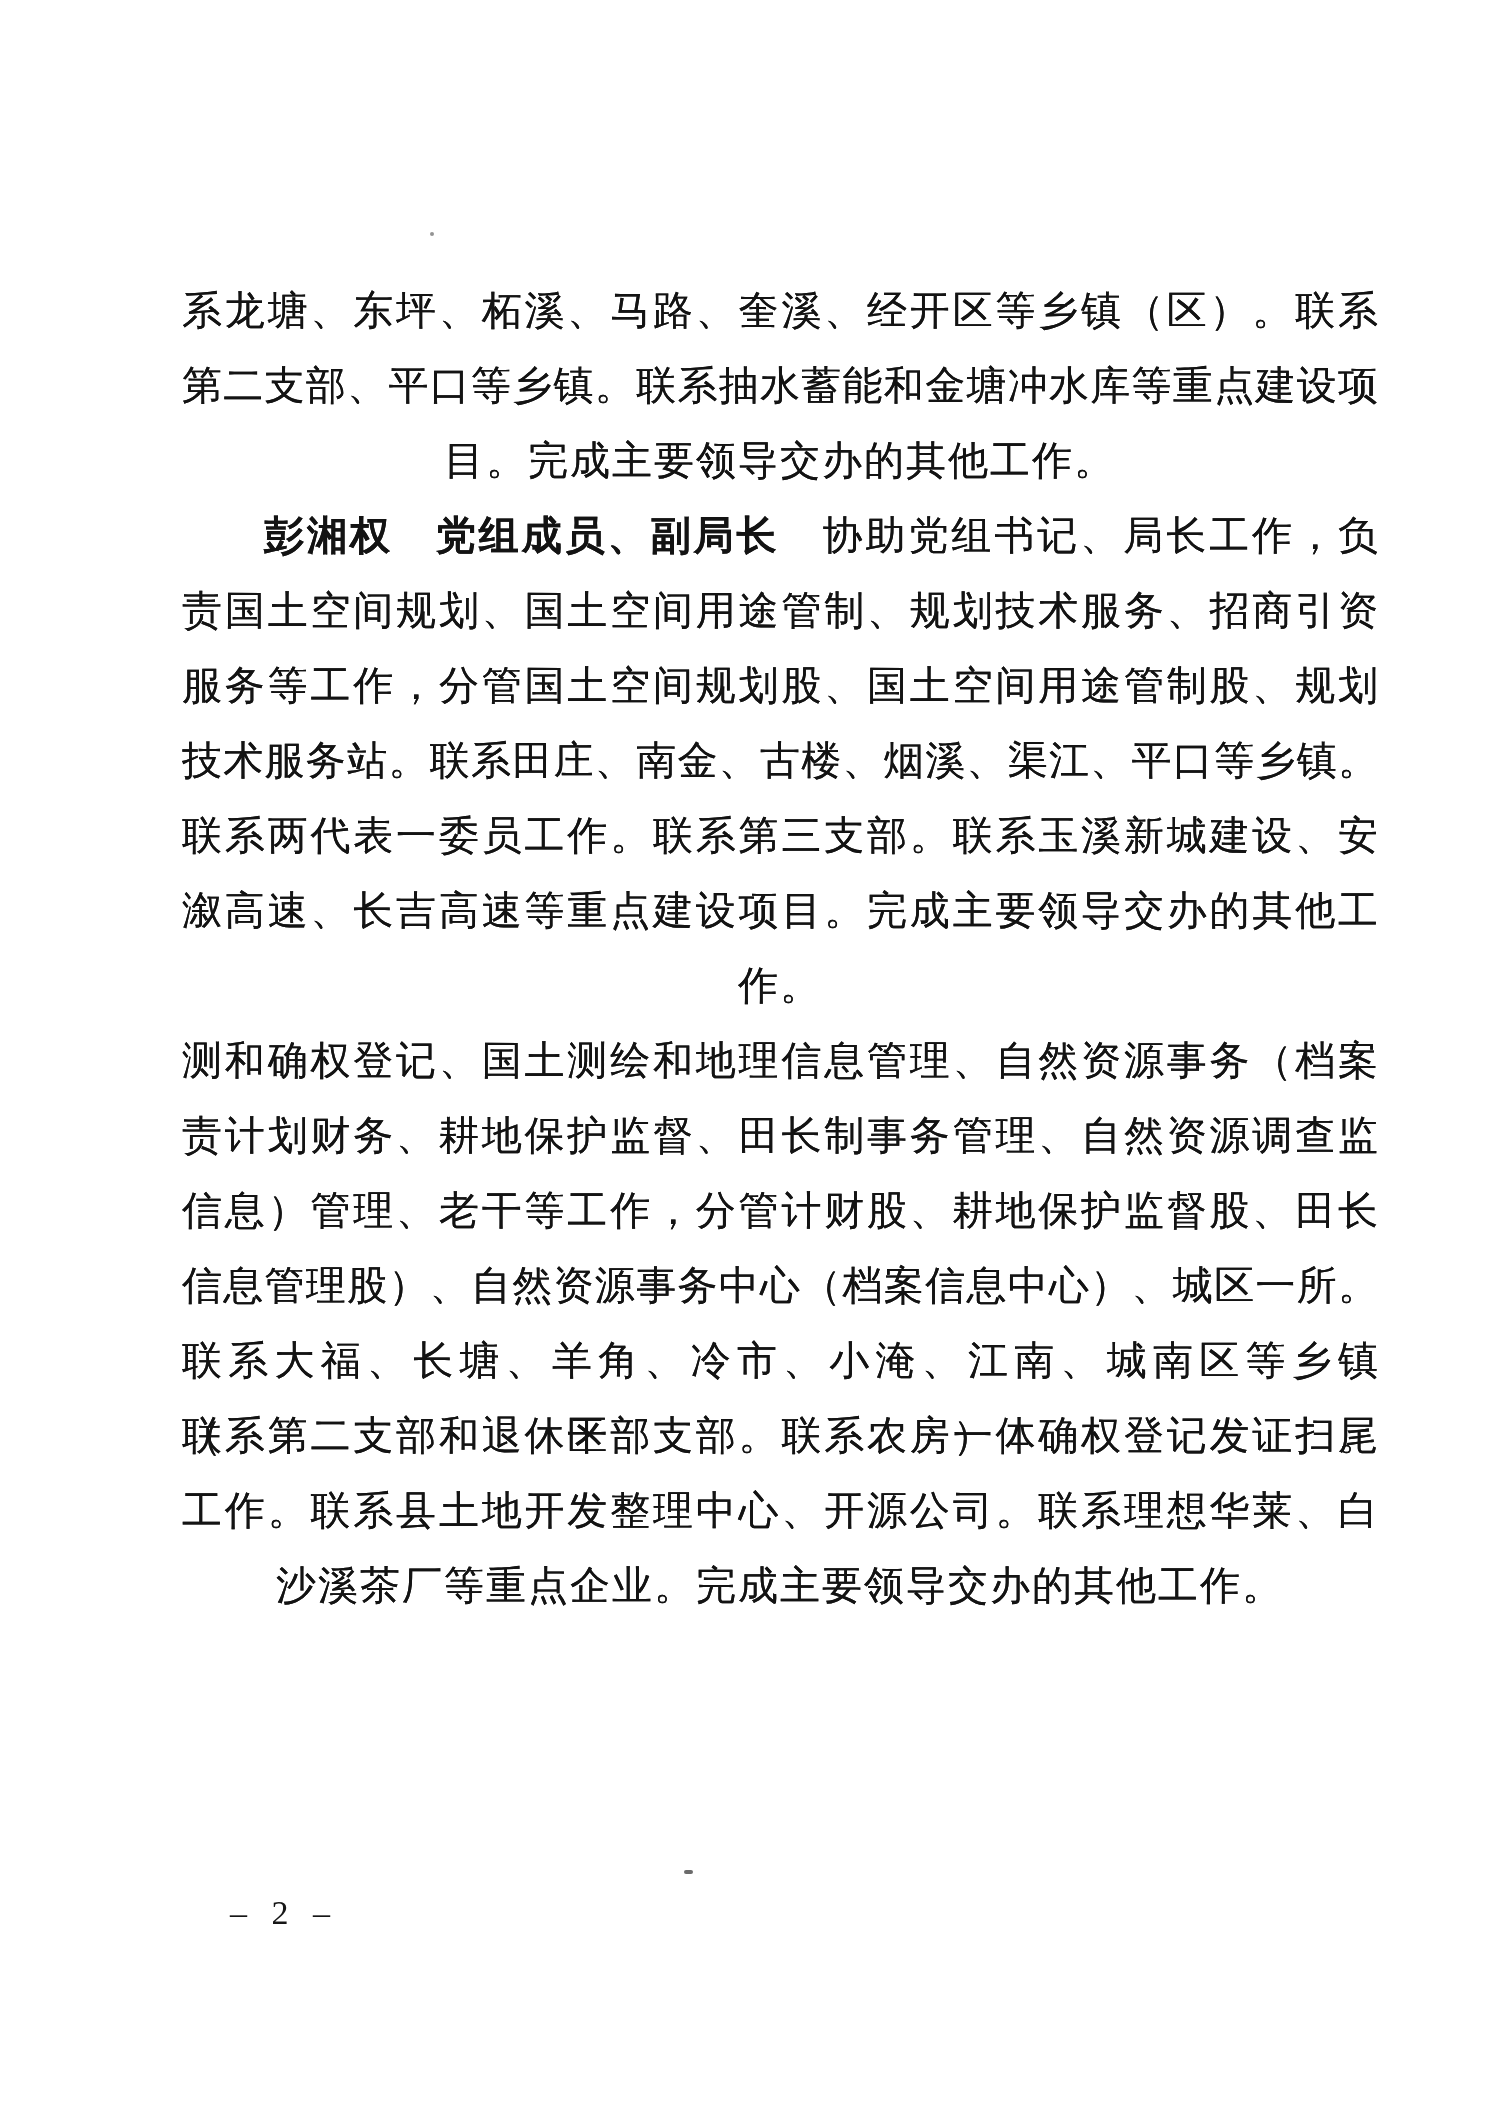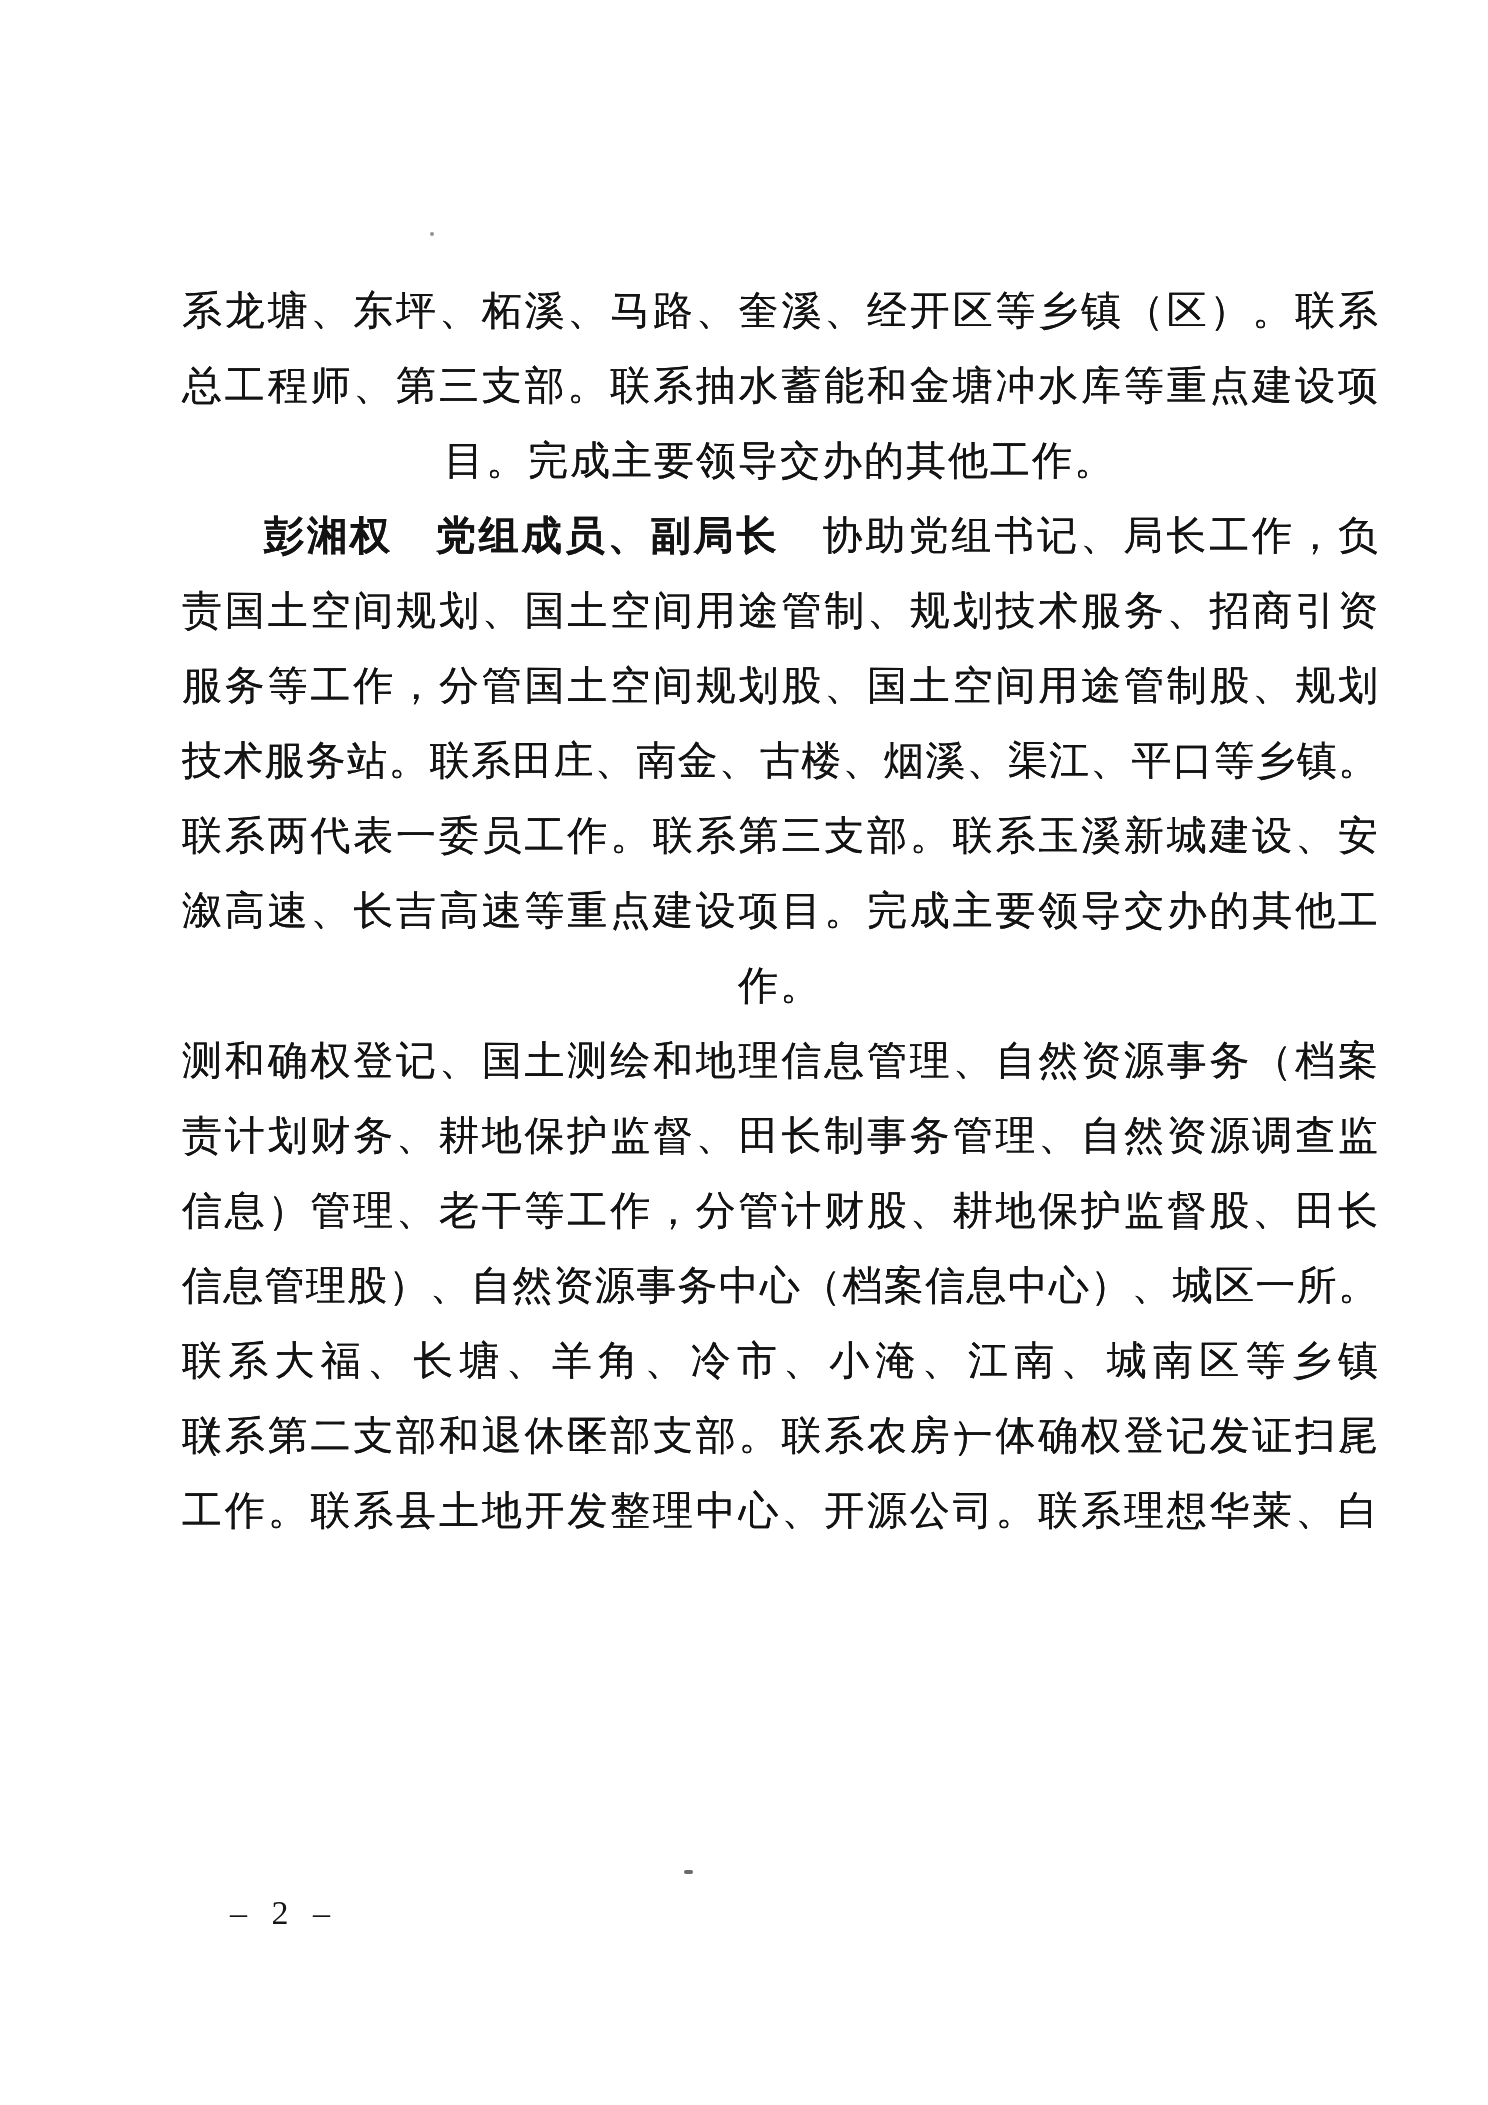--- a/index.html
+++ b/index.html
@@ -65,36 +65,37 @@
   .artifact.edge-mark { left: 1484px; top: 31px; width: 3px; height: 12px; opacity: .8; background: repeating-linear-gradient(#222 0 2px, #fff 2px 4px); }
 </style>
 </head>
 <body>
 
 <div class="page">
 
   <div class="doc-body">
 
   <div class="line just"><span class="seg-normal">系龙塘、东坪、柘溪、马路、奎溪、经开区等乡镇（区）。联系</span></div>
-      <div class="line just"><span class="seg-normal">总工程师、第三支部。联系抽水蓄能和金塘冲水库等重点建设项</span></div>
+      <div class="line just"><span class="seg-normal">第二支部、平口等乡镇。联系抽水蓄能和金塘冲水库等重点建设项</span></div>
       <div class="line nojust"><span class="seg-normal">目。完成主要领导交办的其他工作。</span></div>
       <div class="line just indent"><span class="seg-bold">彭湘权　党组成员、副局长</span><span class="seg-normal">　协助党组书记、局长工作，负</span></div>
       <div class="line just"><span class="seg-normal">责国土空间规划、国土空间用途管制、规划技术服务、招商引资</span></div>
       <div class="line just"><span class="seg-normal">服务等工作，分管国土空间规划股、国土空间用途管制股、规划</span></div>
       <div class="line just"><span class="seg-normal">技术服务站。联系田庄、南金、古楼、烟溪、渠江、平口等乡镇。</span></div>
       <div class="line just"><span class="seg-normal">联系两代表一委员工作。联系第三支部。联系玉溪新城建设、安</span></div>
       <div class="line just"><span class="seg-normal">溆高速、长吉高速等重点建设项目。完成主要领导交办的其他工</span></div>
       <div class="line nojust"><span class="seg-normal">作。</span></div>
       <div class="line just"><span class="seg-normal">测和确权登记、国土测绘和地理信息管理、自然资源事务（档案</span></div>
       <div class="line just"><span class="seg-normal">责计划财务、耕地保护监督、田长制事务管理、自然资源调查监</span></div>
       <div class="line just"><span class="seg-normal">信息）管理、老干等工作，分管计财股、耕地保护监督股、田长</span></div>
       <div class="line just"><span class="seg-normal">信息管理股）、自然资源事务中心（档案信息中心）、城区一所。</span></div>
       <div class="line just"><span class="seg-normal">联系大福、长塘、羊角、冷市、小淹、江南、城南区等乡镇（区）。</span></div>
       <div class="line just"><span class="seg-normal">联系第二支部和退休干部支部。联系农房一体确权登记发证扫尾</span></div>
       <div class="line just"><span class="seg-normal">工作。联系县土地开发整理中心、开源公司。联系理想华莱、白</span></div>
+      <div class="line nojust"><span class="seg-normal">沙溪茶厂等重点企业。完成主要领导交办的其他工作。</span></div>
     </div>
 
   <div class="page-num">– 2 –</div>
 
   <div class="artifact dot-a"></div>
   <div class="artifact dot-b"></div>
   <div class="artifact edge-mark"></div>
 
 </div>
 

